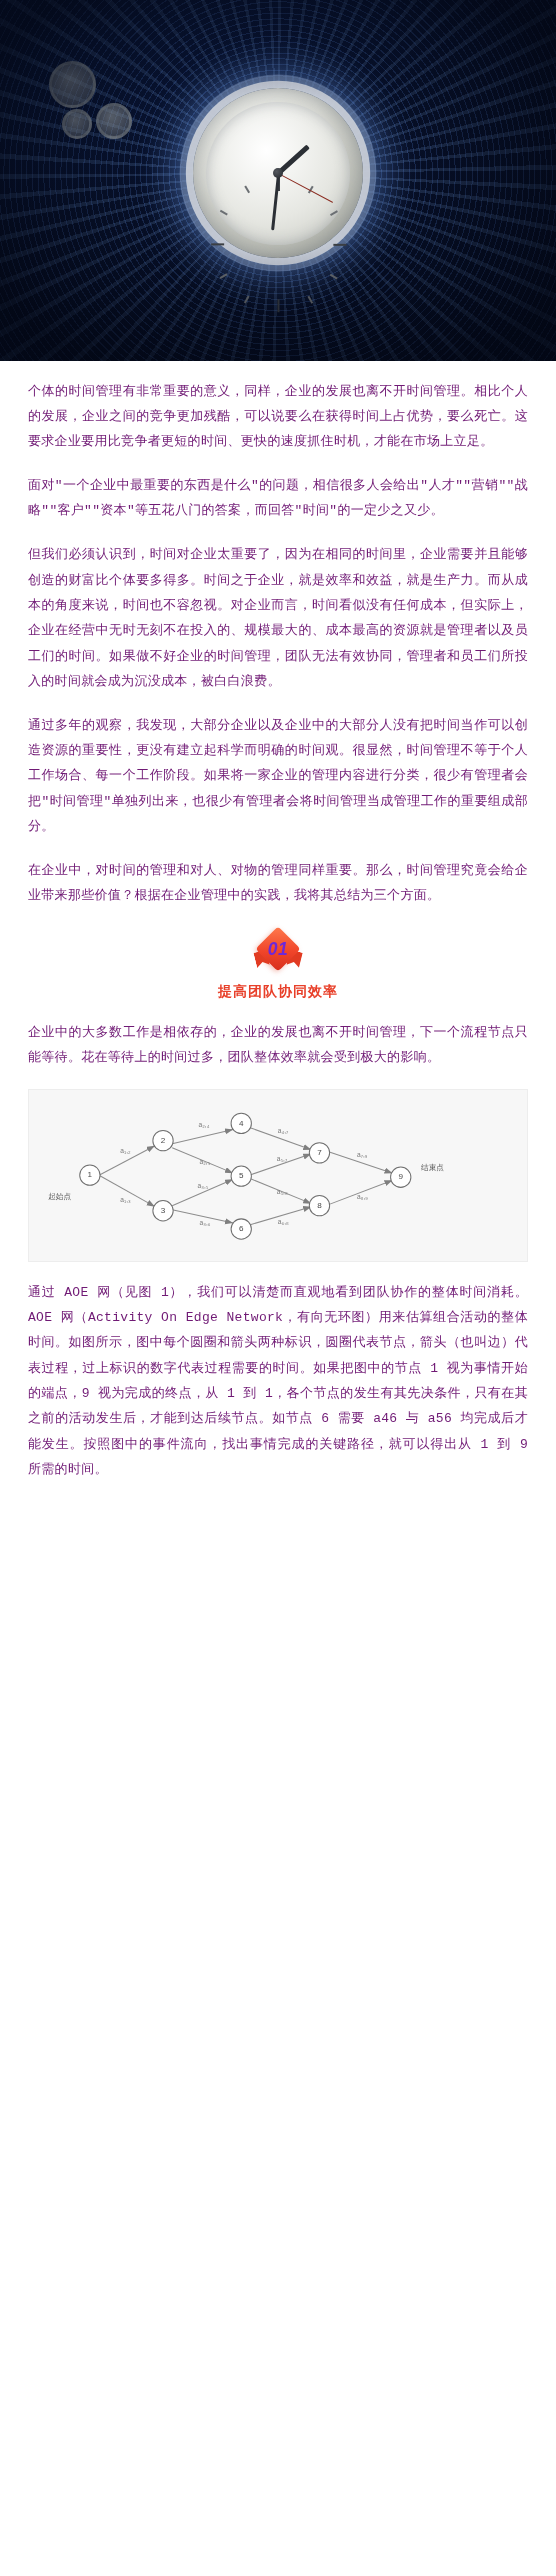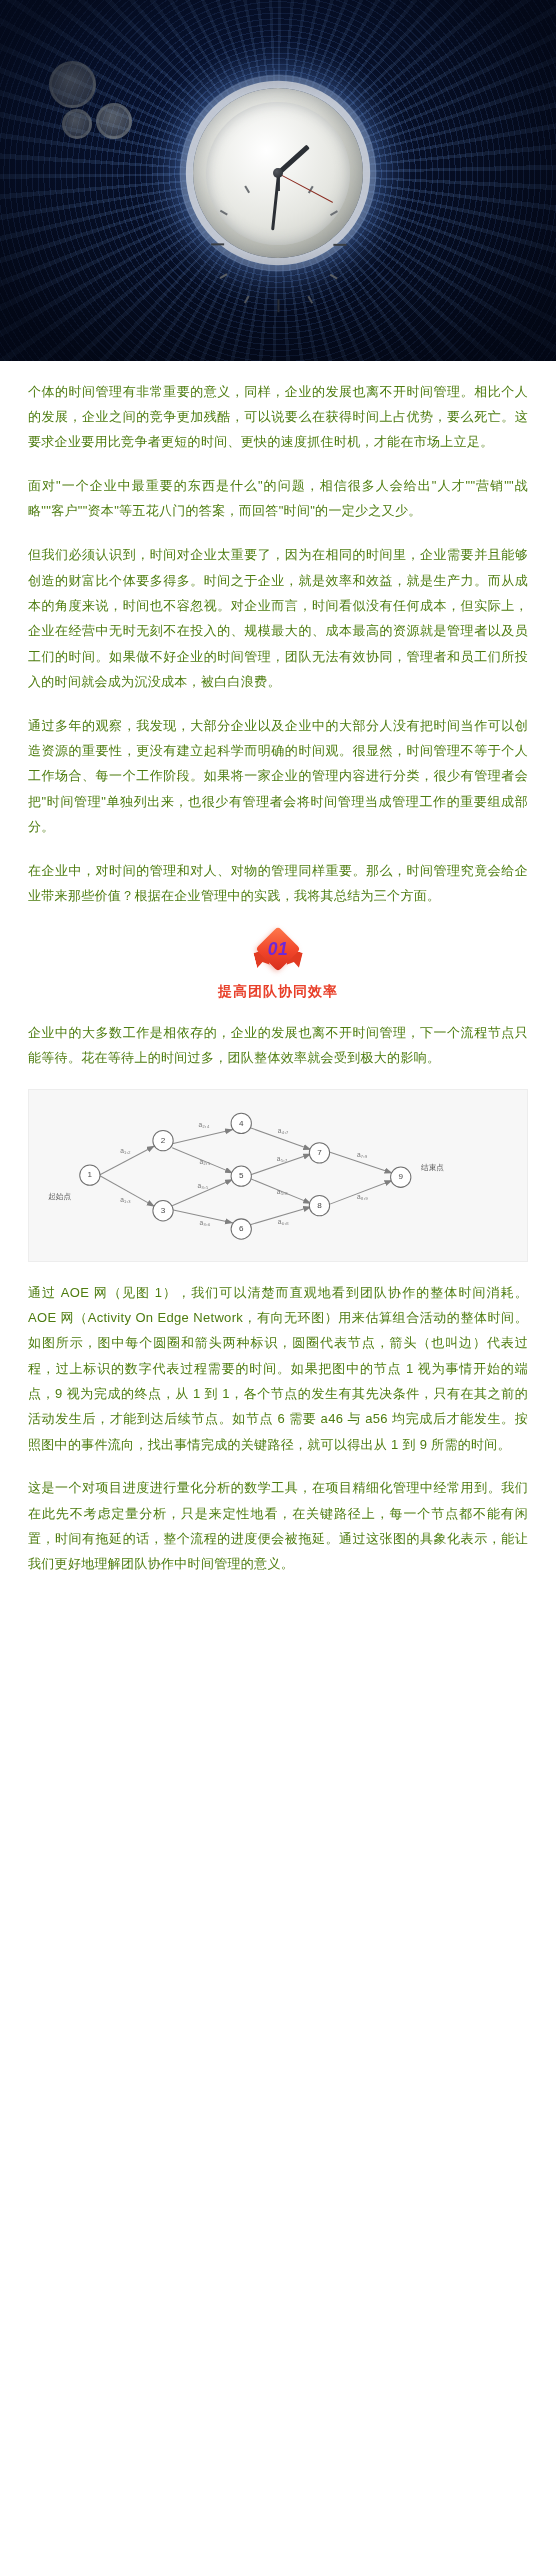--- a/index.html
+++ b/index.html
@@ -112,23 +112,24 @@
   .gear.g3 { width: 30px; height: 30px; left: 62px; top: 109px; }
 
   
   .content {
     padding: 17.5px 28px 0 28px;
   }
   p.para {
     font-size: 13px;
     line-height: 1.95;
     letter-spacing: 0.3px;
-    color: #4d7c0f;
+    color: #701a75;
     margin: 0 0 18.5px 0;
     text-align: justify;
+    font-family: Liberation Mono, monospace;
   }
 
   
   .section-head {
     margin: 9.3px 0 17.5px 0;
     text-align: center;
     position: relative;
   }
   .badge-wrap {
     display: block;
@@ -301,19 +302,18 @@
           <text x="722" y="154">9</text>
         </g>
         <g font-family="'Liberation Sans', sans-serif" font-size="15" fill="#555">
           <text x="28" y="196">起始点</text>
           <text x="762" y="140">结束点</text>
         </g>
       </svg>
     </div>
 
     <p class="para">通过 AOE 网（见图 1），我们可以清楚而直观地看到团队协作的整体时间消耗。AOE 网（Activity On Edge Network，有向无环图）用来估算组合活动的整体时间。如图所示，图中每个圆圈和箭头两种标识，圆圈代表节点，箭头（也叫边）代表过程，过上标识的数字代表过程需要的时间。如果把图中的节点 1 视为事情开始的端点，9 视为完成的终点，从 1 到 1，各个节点的发生有其先决条件，只有在其之前的活动发生后，才能到达后续节点。如节点 6 需要 a46 与 a56 均完成后才能发生。按照图中的事件流向，找出事情完成的关键路径，就可以得出从 1 到 9 所需的时间。</p>
-    <p class="para">这是一个对项目进度进行量化分析的数学工具，在项目精细化管理中经常用到。我们在此先不考虑定量分析，只是来定性地看，在关键路径上，每一个节点都不能有闲置，时间有拖延的话，整个流程的进度便会被拖延。通过这张图的具象化表示，能让我们更好地理解团队协作中时间管理的意义。</p>
 
 
     <div class="spacer-sm"></div>
   </div>
 </div>
 
 
 </body></html>

